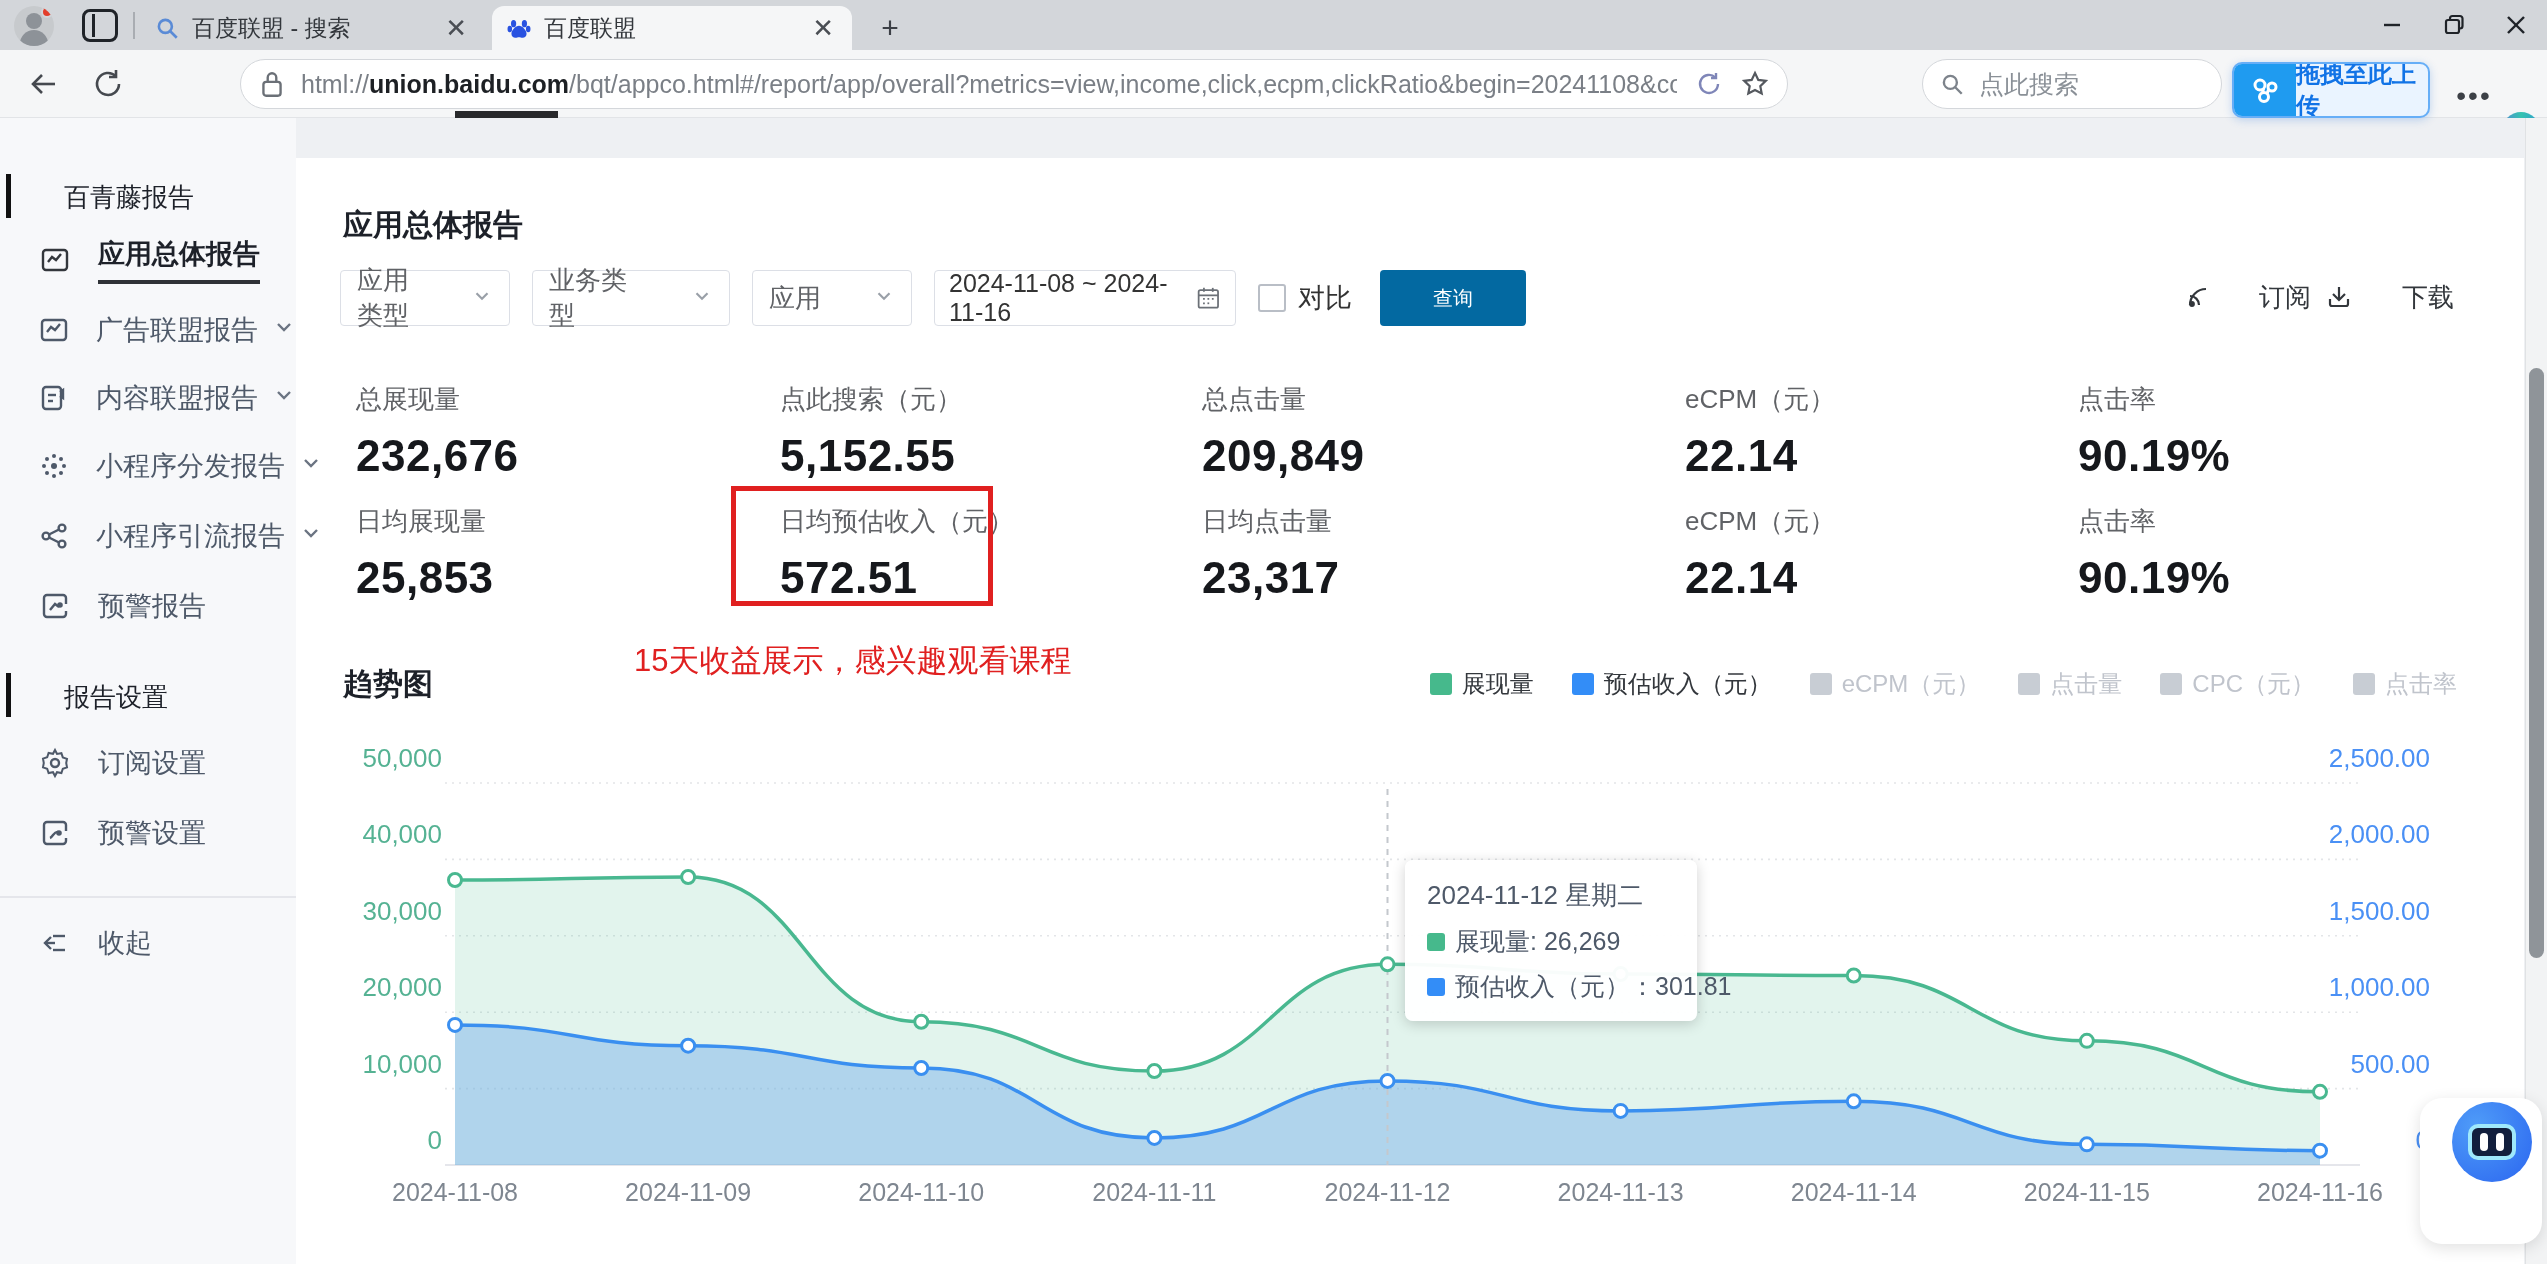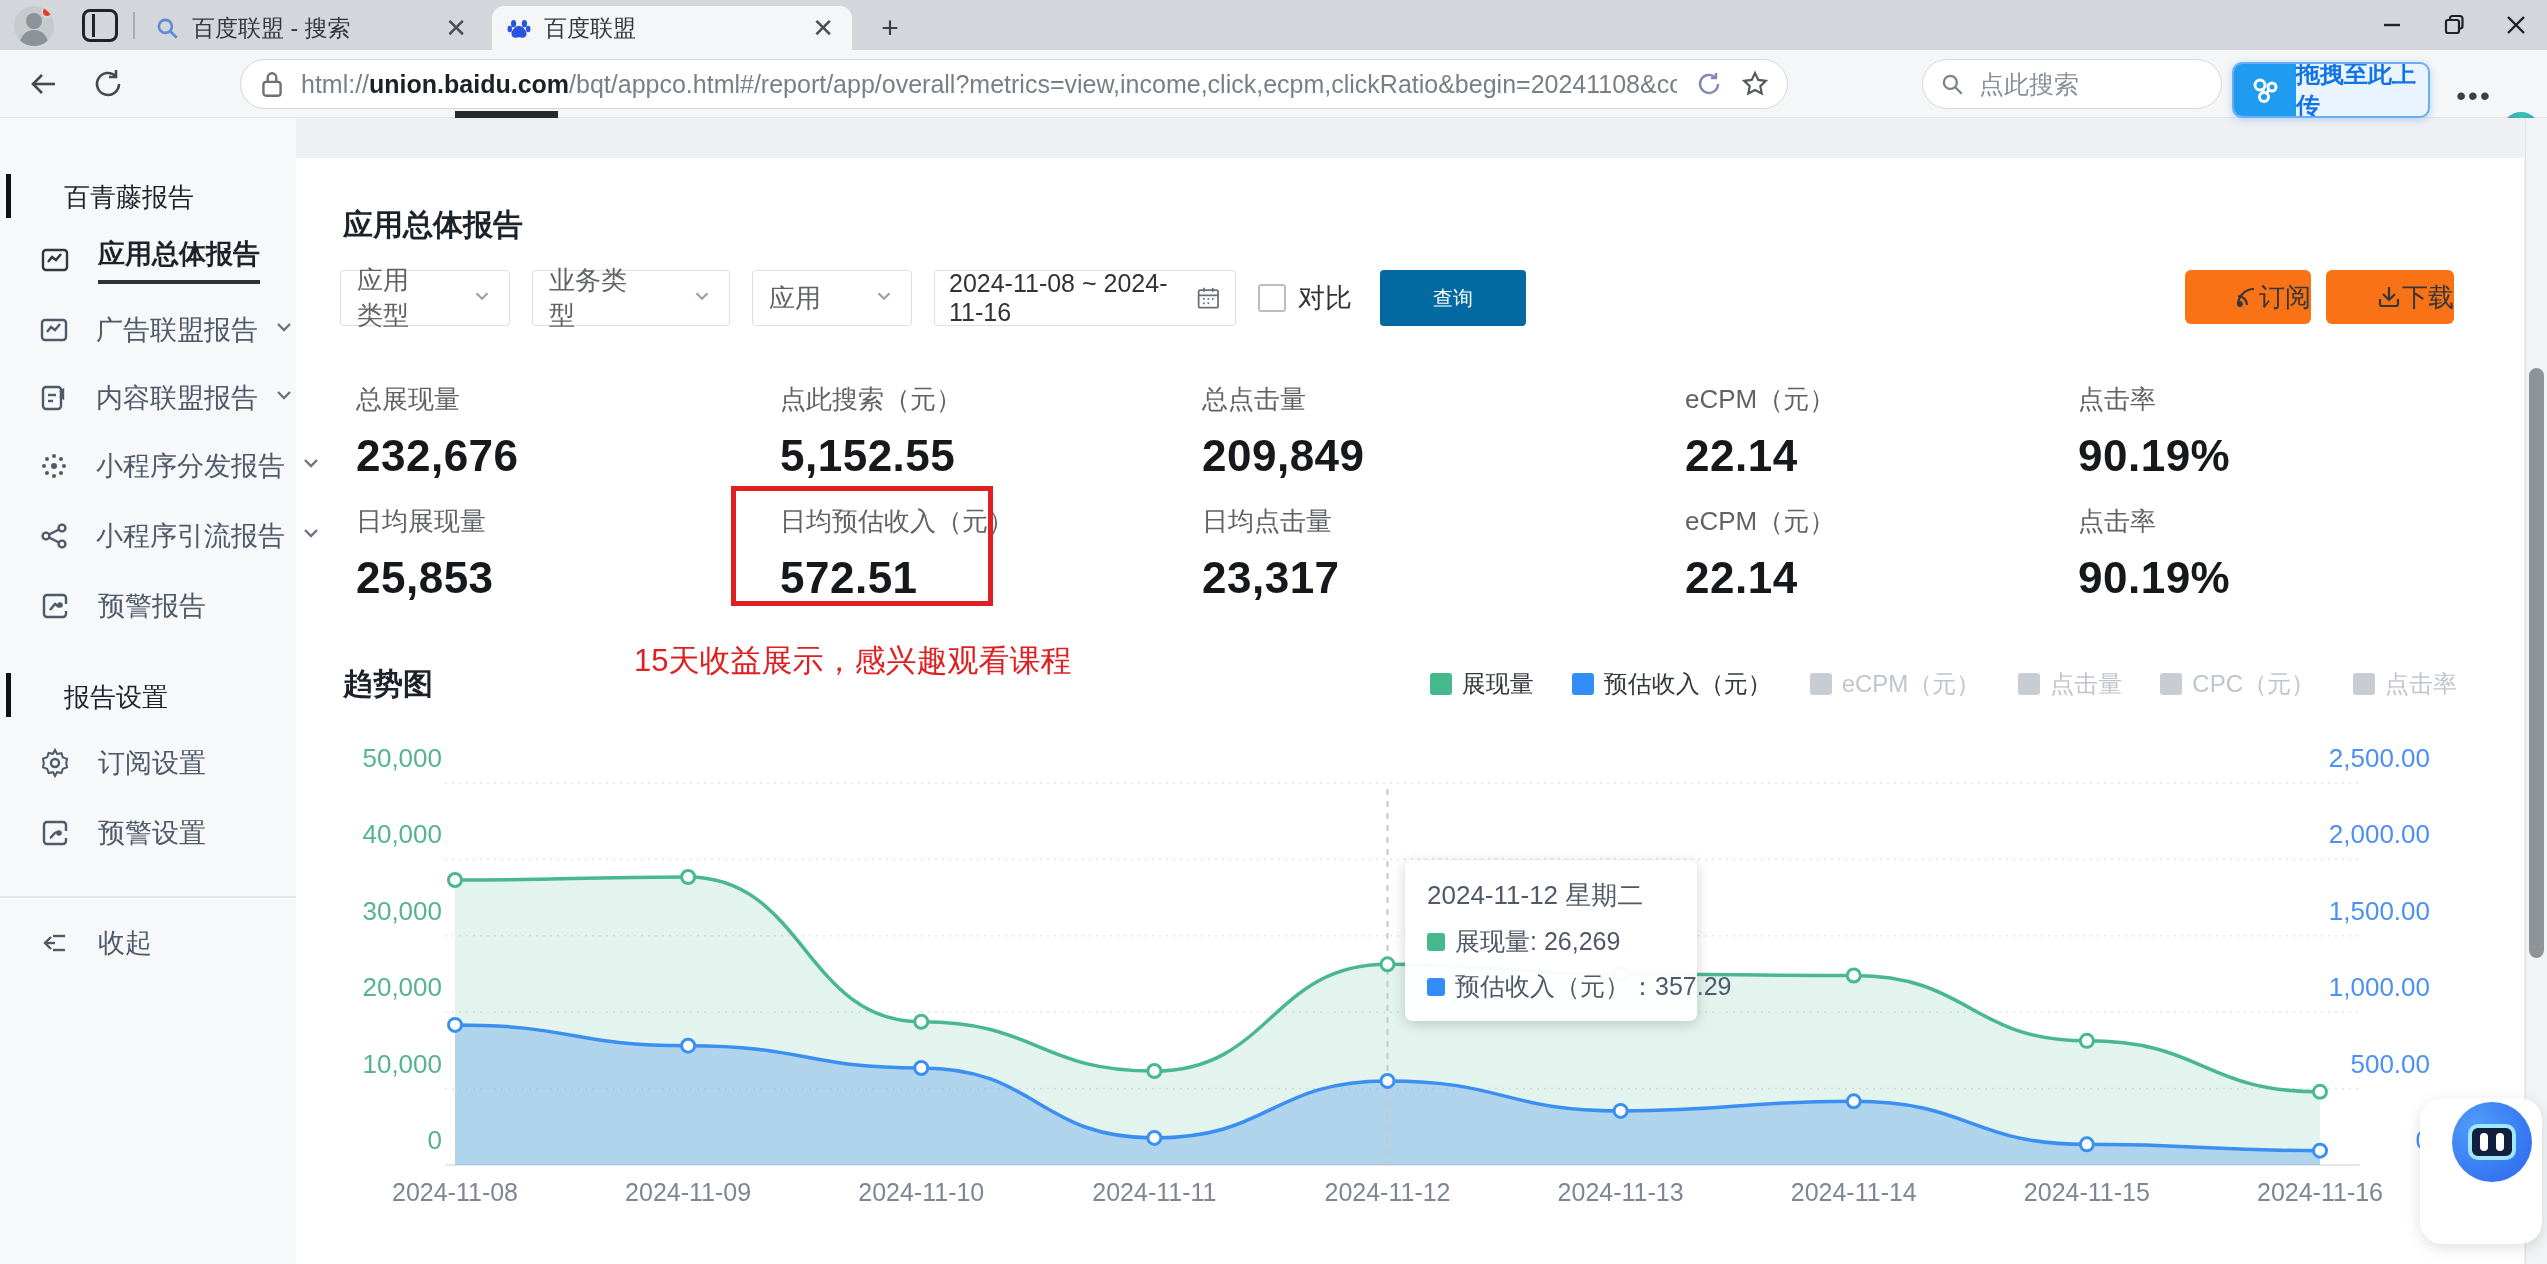--- a/index.html
+++ b/index.html
@@ -56,21 +56,21 @@
 
   .card{position:absolute;left:296px;top:158px;width:2228px;height:1106px;background:#fff;}
   .page-title{position:absolute;left:343px;top:205px;font-size:30px;font-weight:bold;color:#1d2129;}
   .filters{position:absolute;left:340px;top:270px;height:56px;display:flex;align-items:center;}
   .select{height:56px;border:1px solid #dcdfe6;border-radius:4px;background:#fff;display:flex;align-items:center;justify-content:space-between;padding:0 16px;color:#606266;font-size:26px;margin-right:22px;}
   .select .carat{color:#9aa0a8;margin-left:18px;}
   .dateinput{width:302px;height:56px;border:1px solid #dcdfe6;border-radius:4px;background:#fff;display:flex;align-items:center;justify-content:space-between;padding:0 14px;color:#333;font-size:25px;margin-right:22px;}
   .chkwrap{display:flex;align-items:center;margin-right:28px;font-size:27px;color:#333;}
   .chk{width:28px;height:28px;border:2px solid #b9bec6;border-radius:3px;background:#fff;margin-right:12px;}
   .querybtn{width:146px;height:56px;background:#0369a1;color:#fff;font-size:20px;border:none;border-radius:4px;}
-  .actbtn{position:absolute;top:270px;height:54px;background:#f97316;border-radius:6px;display:flex;align-items:center;justify-content:flex-end;color:#33373c;font-size:26px;}
+  .actbtn{position:absolute;top:270px;height:54px;background:#ffffff;border-radius:6px;display:flex;align-items:center;justify-content:space-between;color:#33373c;font-size:26px;}
   .metric{position:absolute;width:420px;}
   .metric .ml{font-size:26px;color:#606266;}
   .metric .mv{margin-top:14px;font-size:44px;font-weight:bold;color:#16181c;letter-spacing:.5px;}
   .redbox{position:absolute;left:731px;top:486px;width:262px;height:120px;border:5px solid #e02020;z-index:4;}
   .annotation{position:absolute;left:634px;top:640px;font-size:31px;color:#e02020;}
   .chart-title{position:absolute;left:343px;top:664px;font-size:30px;font-weight:bold;color:#1d2129;}
   .legend{position:absolute;right:90px;top:668px;display:flex;align-items:center;gap:38px;}
   .legend-item{display:flex;align-items:center;gap:10px;font-size:24px;}
   .legend-swatch{width:22px;height:22px;border-radius:3px;}
   #chartwrap{position:absolute;left:330px;top:745px;width:2200px;height:520px;}
@@ -510,21 +510,21 @@
       </svg>
     <div class="tooltip">
       <div class="tt-title">2024-11-12 星期二</div>
       <div class="tt-row">
         <span class="tt-sw" id="ttsw0" style="background: rgb(70, 185, 140);"></span>
         <span>展现量:</span>&nbsp;<span>26,269</span>
       </div>
       <div class="tt-row">
         <span class="tt-sw" id="ttsw1" style="background: rgb(51, 141, 247);"></span>
         <span>预估收入（元）：</span>
-          <span>357.29</span>
+          <span>301.81</span>
       </div>
     </div>
   </div>
 
   <div class="scrolltrack">
     <div class="scrollthumb"></div>
   </div>
   <div class="robotcard"></div>
   <div class="robot">
     <div class="face">

